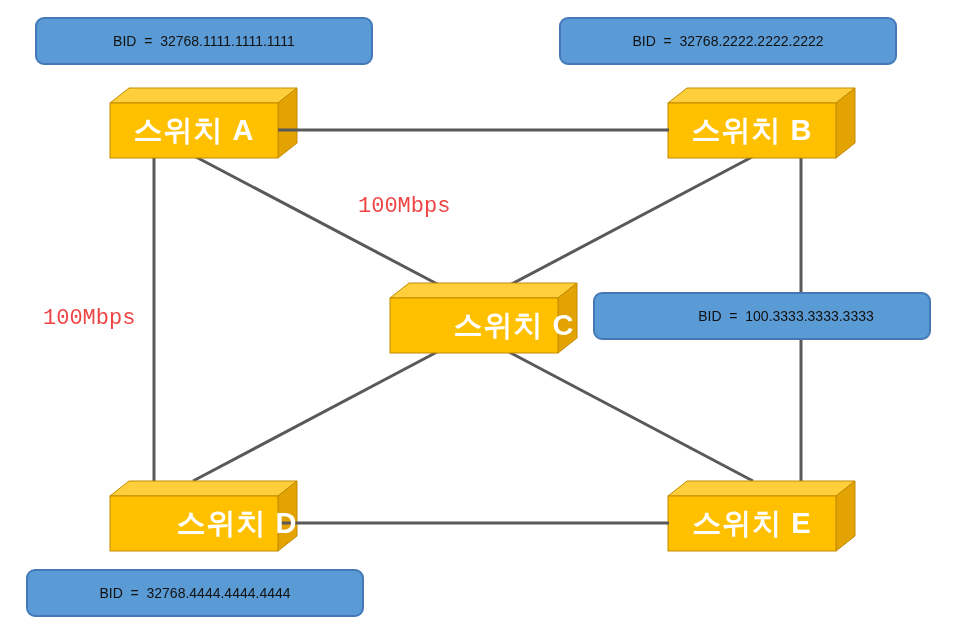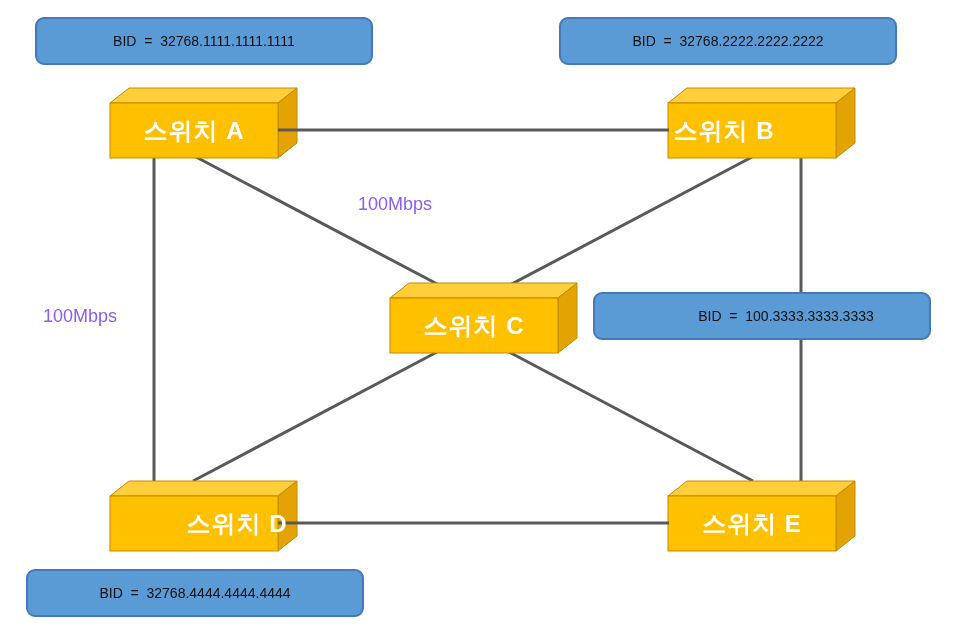--- a/index.html
+++ b/index.html
@@ -25,21 +25,21 @@
   }
   
   .switch-label {
     position: absolute;
     width: 168px;
     height: 55px;
     display: flex;
     align-items: center;
     justify-content: center;
     color: #ffffff;
-    font-size: 24px;
+    font-size: 29px;
     font-weight: bold;
     letter-spacing: 1px;
     white-space: pre;
     text-align: left;
   }
   
   .bid-box {
     position: absolute;
     width: 338px;
     height: 48px;
@@ -50,23 +50,24 @@
     display: flex;
     align-items: center;
     justify-content: center;
     color: #111111;
     font-size: 14px;
     white-space: pre;
   }
   
   .speed-label {
     position: absolute;
-    color: #8b5cf6;
-    font-size: 18px;
+    color: #ef4444;
+    font-size: 22px;
     white-space: pre;
+    font-family: Liberation Mono, monospace;
   }
 </style>
 </head>
 <body>
 
 <div class="canvas">
 
   <svg class="layer" viewBox="0 0 962 637" xmlns="http://www.w3.org/2000/svg">
     <line x1="154" y1="157" x2="154" y2="481" stroke="#595959" stroke-width="3"></line>
     <line x1="801" y1="157" x2="801" y2="481" stroke="#595959" stroke-width="3"></line>
@@ -108,22 +109,22 @@
       <rect x="668" y="496" width="168" height="55" fill="#FFC000" stroke="#C38A00" stroke-width="1"></rect>
     </g>
   </svg>
 
   <svg class="layer" viewBox="0 0 962 637" xmlns="http://www.w3.org/2000/svg">
     <line x1="278" y1="130" x2="669" y2="130" stroke="#595959" stroke-width="3"></line>
     <line x1="278" y1="523" x2="669" y2="523" stroke="#595959" stroke-width="3"></line>
   </svg>
 
   <div class="switch-label" style="left:110px; top:103px;">스위치 A</div>
-  <div class="switch-label" style="left:640px; top:103px;">스위치 B</div>
-  <div class="switch-label" style="left:390px; top:298px;">스위치 C</div>
+  <div class="switch-label" style="left:668px; top:103px;">스위치 B</div>
+  <div class="switch-label" style="left:390px; top:298px;padding-left:40px;">스위치 C</div>
   <div class="switch-label" style="left:110px; top:496px;margin-left:43px;">스위치 D</div>
   <div class="switch-label" style="left:668px; top:496px;">스위치 E</div>
 
   <div class="speed-label" style="left:358px; top:194px;">100Mbps</div>
   <div class="speed-label" style="left:43px; top:306px;">100Mbps</div>
 
   <div class="bid-box" style="left:35px;  top:17px;">BID  =  32768.1111.1111.1111</div>
   <div class="bid-box" style="left:559px; top:17px;">BID  =  32768.2222.2222.2222</div>
   <div class="bid-box" style="left:593px; top:292px;padding-left:48px;">BID  =  100.3333.3333.3333</div>
   <div class="bid-box" style="left:26px;  top:569px;">BID  =  32768.4444.4444.4444</div>

